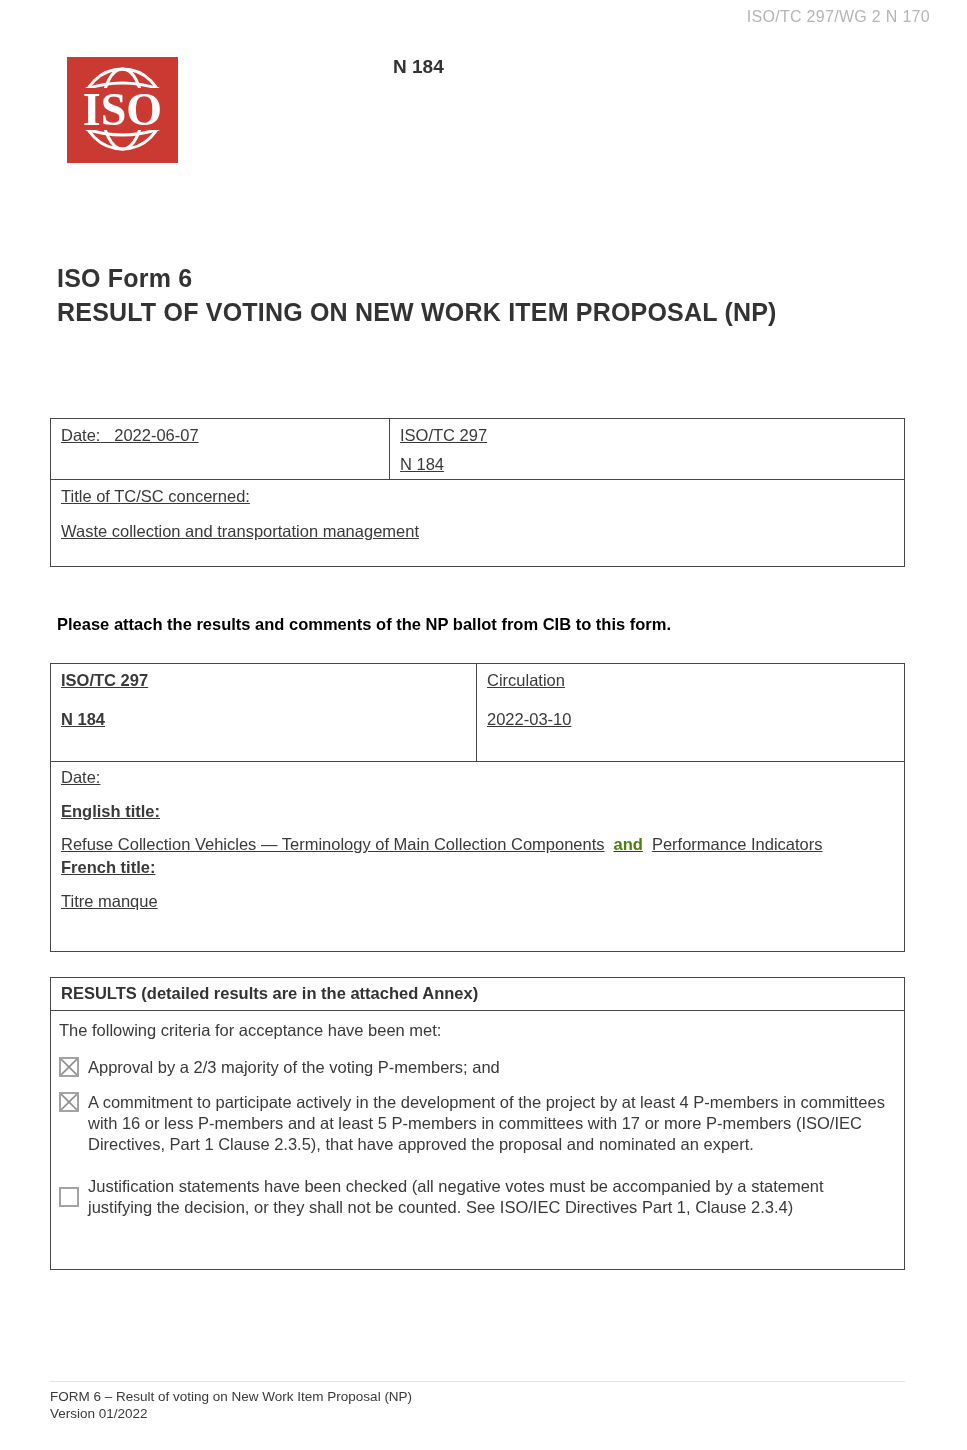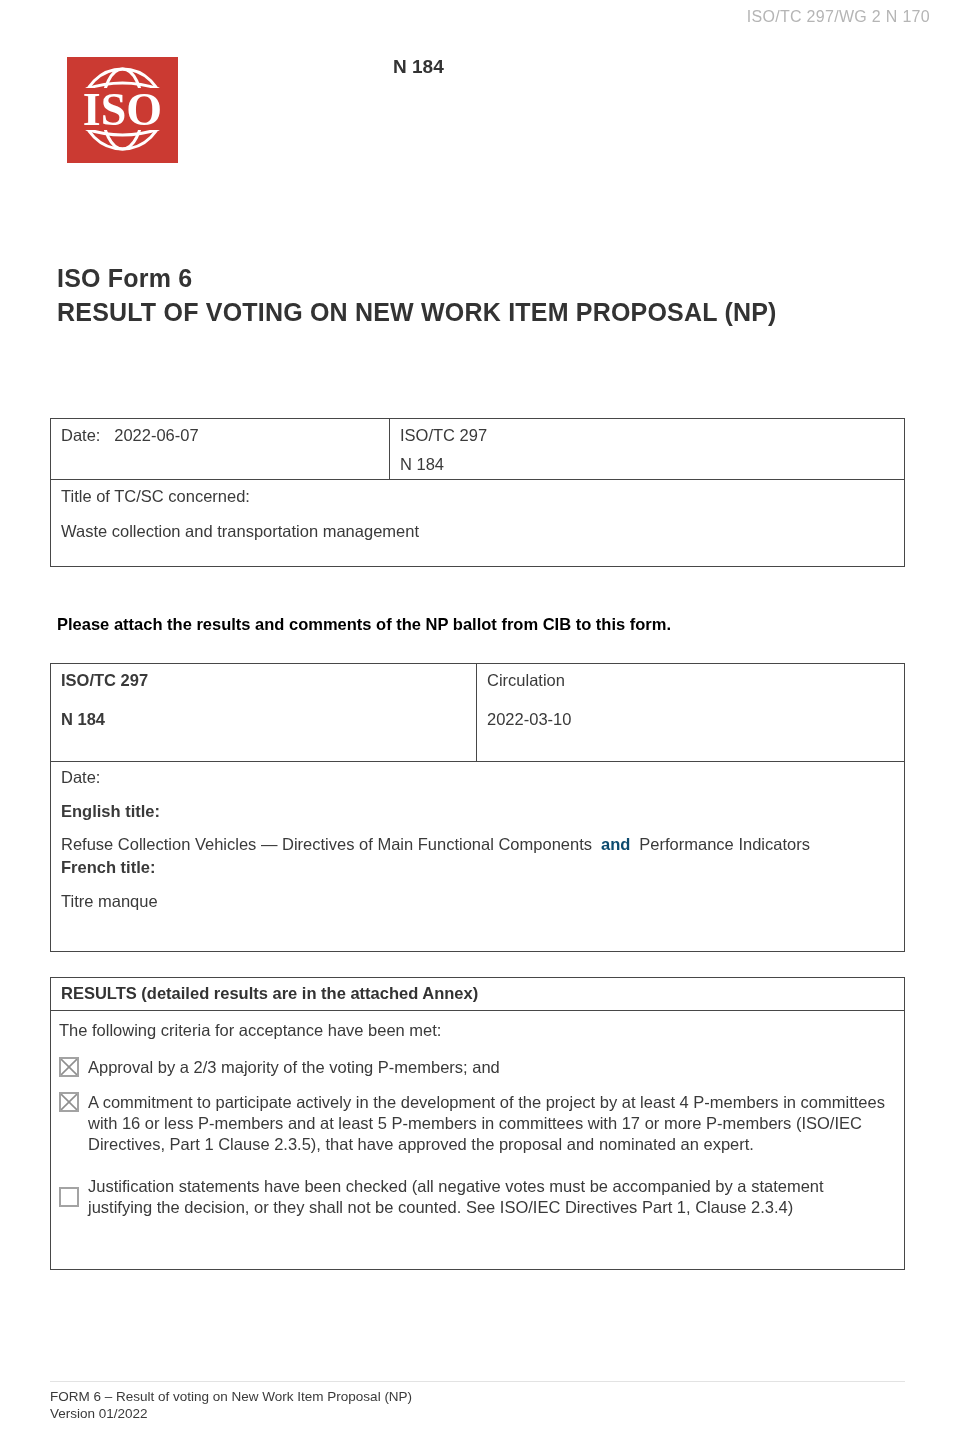--- a/index.html
+++ b/index.html
@@ -63,21 +63,21 @@
 
   
   .tbl {
     position: absolute;
     left: 50px;
     width: 855px;
     border: 1px solid #474747;
     font-size: 16.5px;
     color: #3a3a3a;
   }
-  .row { display: flex; }
+  .row { display: flex; text-decoration: underline; }
   .row + .row { border-top: 1px solid #474747; }
   .cell { padding: 7px 10px; }
   .cell + .cell { border-left: 1px solid #474747; }
 
   #info-table { top: 418px; }
   #info-table .r1 { height: 60px; }
   #info-table .c-date { width: 338px; }
   #info-table .c-committee { flex: 1; }
   #info-table .c-committee .line2 { margin-top: 10px; }
   #info-table .r2 .cell { width: 100%; height: 86px; }
@@ -99,21 +99,21 @@
   #ballot-table .c3 { flex: 1; }
   #ballot-table .r1 .line2 { margin-top: 20px; }
   #ballot-table .r1 .c1 { font-weight: bold; }
   #ballot-table .r2 .cell { width: 100%; height: 189px; padding-top: 6px; }
   #ballot-table .r2 .lbl { margin-top: 15px; }
   #ballot-table .r2 .lbl.first { margin-top: 0; }
   #ballot-table .r2 .lbl.bold { font-weight: bold; }
   #ballot-table .r2 .val { margin-top: 14px; line-height: 21px; }
   #ballot-table .r2 .val.tight { margin-top: 13px; }
   #ballot-table .r2 .lbl.after-wrap { margin-top: 3px; }
-  .and-word { font-weight: 600; color: #0c4a6e; margin: 0 9px; }
+  .and-word { font-weight: 600; color: #4d7c0f; margin: 0 9px; }
 
   #results-table { top: 977px; }
   #results-table .hdr {
     padding: 6px 10px;
     font-weight: bold;
     color: #333333;
     border-bottom: 1px solid #474747;
     height: 33px;
   }
   #results-table .body {
@@ -219,21 +219,21 @@
       </div>
       <div class="cell c2">
         <div>Circulation</div>
         <div class="line2">2022-03-10</div>
       </div>
     </div>
     <div class="row r2">
       <div class="cell">
         <div class="lbl first">Date:</div>
         <div class="lbl bold">English title:</div>
-        <div class="val tight"><span>Refuse Collection Vehicles — Directives of Main Functional Components</span><span class="and-word">and</span><span>Performance Indicators</span></div>
+        <div class="val tight"><span>Refuse Collection Vehicles — Terminology of Main Collection Components</span><span class="and-word">and</span><span>Performance Indicators</span></div>
         <div class="lbl bold after-wrap">French title:</div>
         <div class="val">Titre manque</div>
       </div>
     </div>
   </div>
 
   <div class="tbl" id="results-table">
     <div class="hdr">RESULTS (detailed results are in the attached Annex)</div>
     <div class="body">
       <div class="intro">The following criteria for acceptance have been met:</div>

